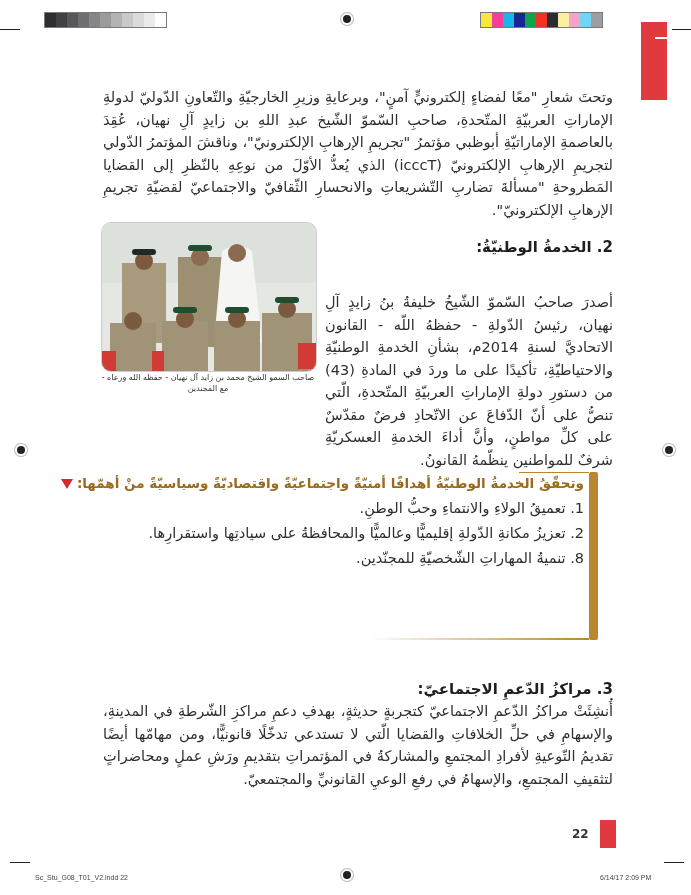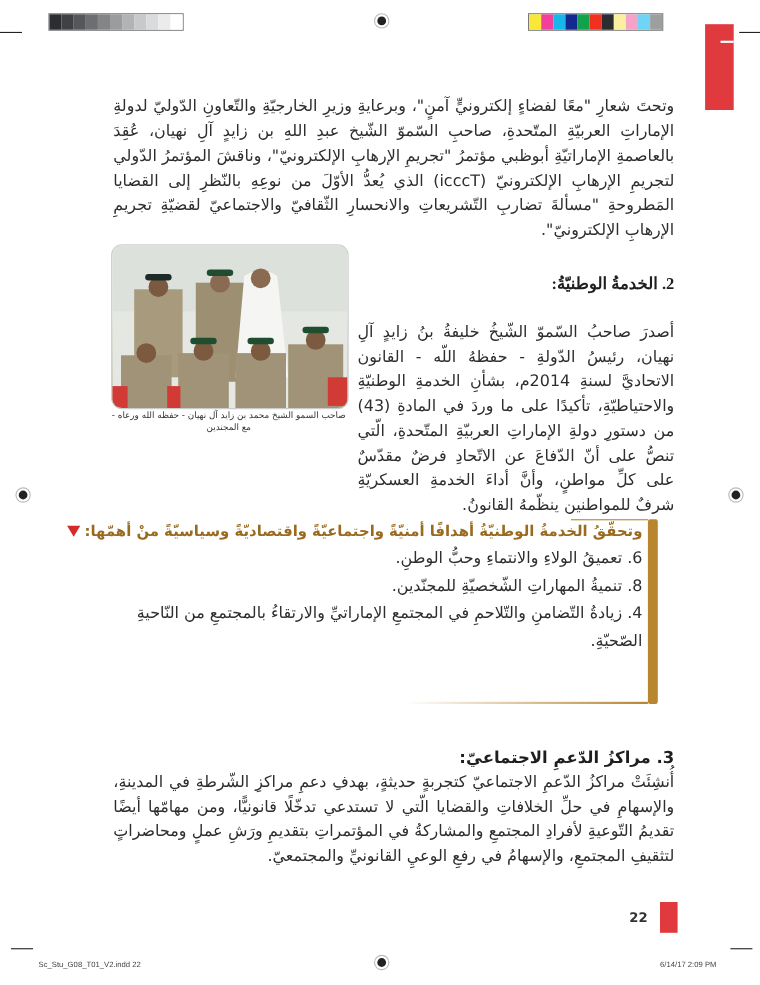--- a/index.html
+++ b/index.html
@@ -75,21 +75,21 @@
 
 <div class="reg" style="left:343px;top:15px;"></div>
 <div class="reg" style="left:17px;top:446px;"></div>
 <div class="reg" style="left:665px;top:446px;"></div>
 <div class="reg" style="left:343px;top:871px;"></div>
 
 <div class="red-tab-top"></div>
 
 <div class="text-block" style="left:103px; top:86px; width:510px;">وتحتَ شعارِ "معًا لفضاءٍ إلكترونيٍّ آمنٍ"، وبرعايةِ وزيرِ الخارجيّةِ والتّعاونِ الدّوليّ لدولةِ الإماراتِ العربيّةِ المتّحدةِ، صاحبِ السّموّ الشّيخ عبدِ اللهِ بن زايدٍ آلِ نهيان، عُقِدَ بالعاصمةِ الإماراتيّةِ أبوظبي مؤتمرُ "تجريمِ الإرهابِ الإلكترونيّ"، وناقشَ المؤتمرُ الدّولي لتجريمِ الإرهابِ الإلكترونيّ (icccT) الذي يُعدُّ الأوّلَ من نوعِهِ بالنّظرِ إلى القضايا المَطروحةِ "مسألةَ تضاربِ التّشريعاتِ والانحسارِ الثّقافيّ والاجتماعيّ لقضيّةِ تجريمِ الإرهابِ الإلكترونيّ".</div>
 
-<div class="text-block heading" style="left:330px; top:248px; width:283px;font-family:Liberation Serif, serif;">2. الخدمةُ الوطنيّةُ:</div>
+<div class="text-block heading" style="left:330px; top:236px; width:283px;">2. الخدمةُ الوطنيّةُ:</div>
 
 <div class="photo">
   <svg width="214" height="148" viewBox="0 0 214 148">
     <rect x="0" y="0" width="214" height="148" fill="#e4e7e2"></rect>
     <rect x="0" y="0" width="214" height="60" fill="#dde1db"></rect>
 
     <rect x="20" y="40" width="44" height="80" fill="#a89a7c"></rect>
     <circle cx="42" cy="38" r="9" fill="#7b5a40"></circle>
     <rect x="30" y="26" width="24" height="6" rx="3" fill="#1e2a28"></rect>
     <rect x="76" y="34" width="44" height="90" fill="#9d8f72"></rect>
@@ -129,23 +129,23 @@
 </div>
 
 <div class="gold-box">
   <div class="gold-bar"></div>
   <div class="gold-top-line"></div>
   <div class="gold-bottom-line"></div>
   <div class="gold-heading">
     <span>وتحقّقُ الخدمةُ الوطنيّةُ أهدافًا أمنيّةً واجتماعيّةً واقتصاديّةً وسياسيّةً منْ أهمّها:</span><span class="tri"></span>
   </div>
   <ul class="gold-list">
-    <li>6. تعميقُ الولاءِ والانتماءِ وحبُّ الوطنِ.</li>
+    <li>1. تعميقُ الولاءِ والانتماءِ وحبُّ الوطنِ.</li>
+    <li>2. تعزيزُ مكانةِ الدّولةِ إقليميًّا وعالميًّا والمحافظةُ على سيادتِها واستقرارِها.</li>
     <li>8. تنميةُ المهاراتِ الشّخصيّةِ للمجنّدين.</li>
-    <li>4. زيادةُ التّضامنِ والتّلاحمِ في المجتمعِ الإماراتيِّ والارتقاءُ بالمجتمعِ من النّاحيةِ الصّحيّةِ.</li>
   </ul>
 </div>
 
 <div class="text-block heading" style="left:103px; top:678px; width:510px;">3. مراكزُ الدّعمِ الاجتماعيّ:</div>
 <div class="text-block" style="left:103px; top:700px; width:510px;">أُنشِئَتْ مراكزُ الدّعمِ الاجتماعيّ كتجربةٍ حديثةٍ، بهدفِ دعمِ مراكزِ الشّرطةِ في المدينةِ، والإسهامِ في حلِّ الخلافاتِ والقضايا الّتي لا تستدعي تدخّلًا قانونيًّا، ومن مهامّها أيضًا تقديمُ التّوعيةِ لأفرادِ المجتمعِ والمشاركةُ في المؤتمراتِ بتقديمِ ورَشِ عملٍ ومحاضراتٍ لتثقيفِ المجتمعِ، والإسهامُ في رفعِ الوعيِ القانونيِّ والمجتمعيّ.</div>
 
 <div class="page-num">22</div>
 <div class="red-tab-bottom"></div>
 <div class="slug" style="left:35px;">Sc_Stu_G08_T01_V2.indd   22</div>
 <div class="slug" style="left:600px;">6/14/17   2:09 PM</div>

